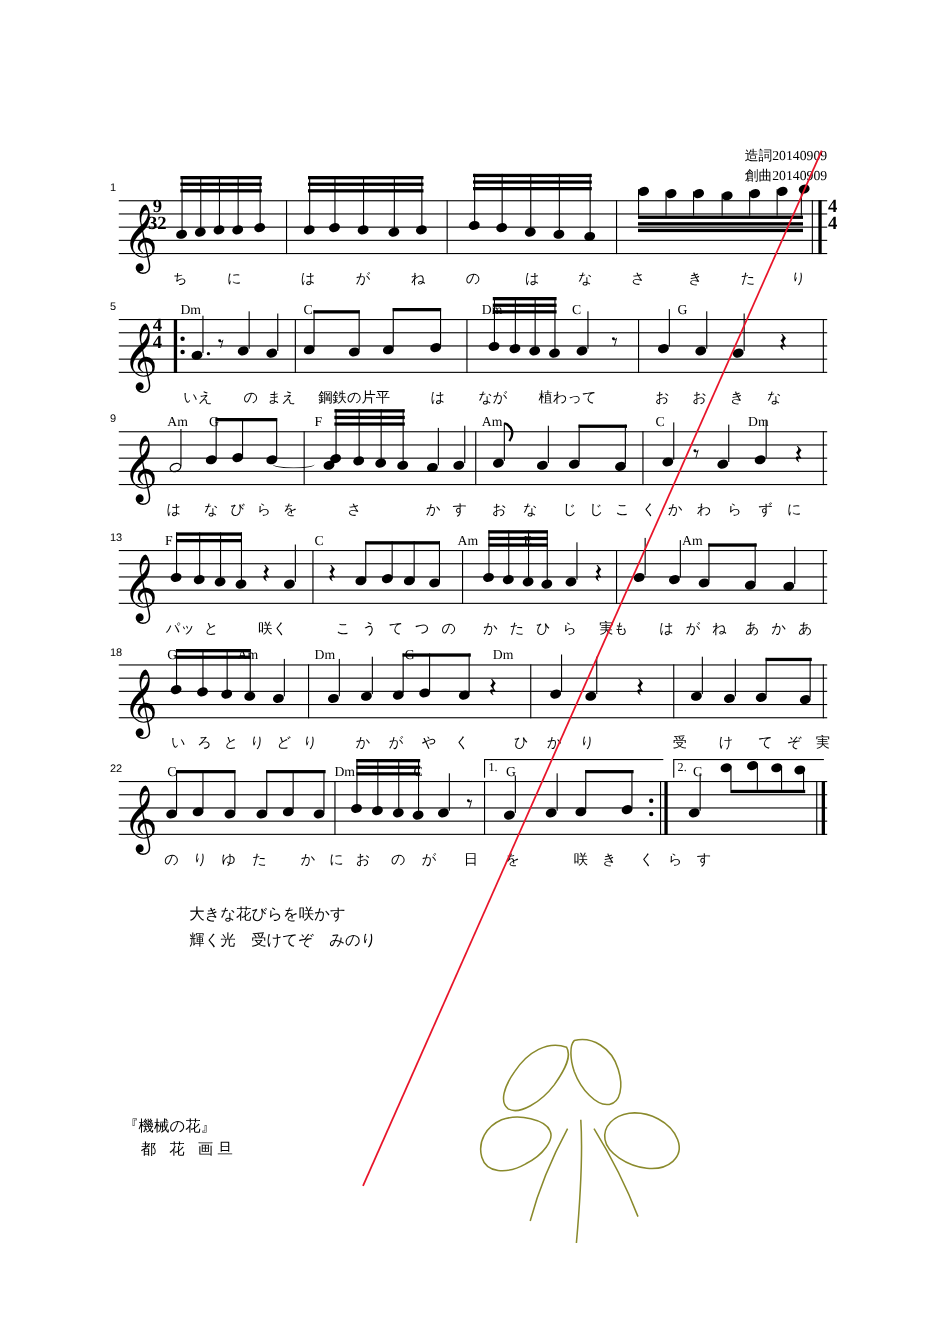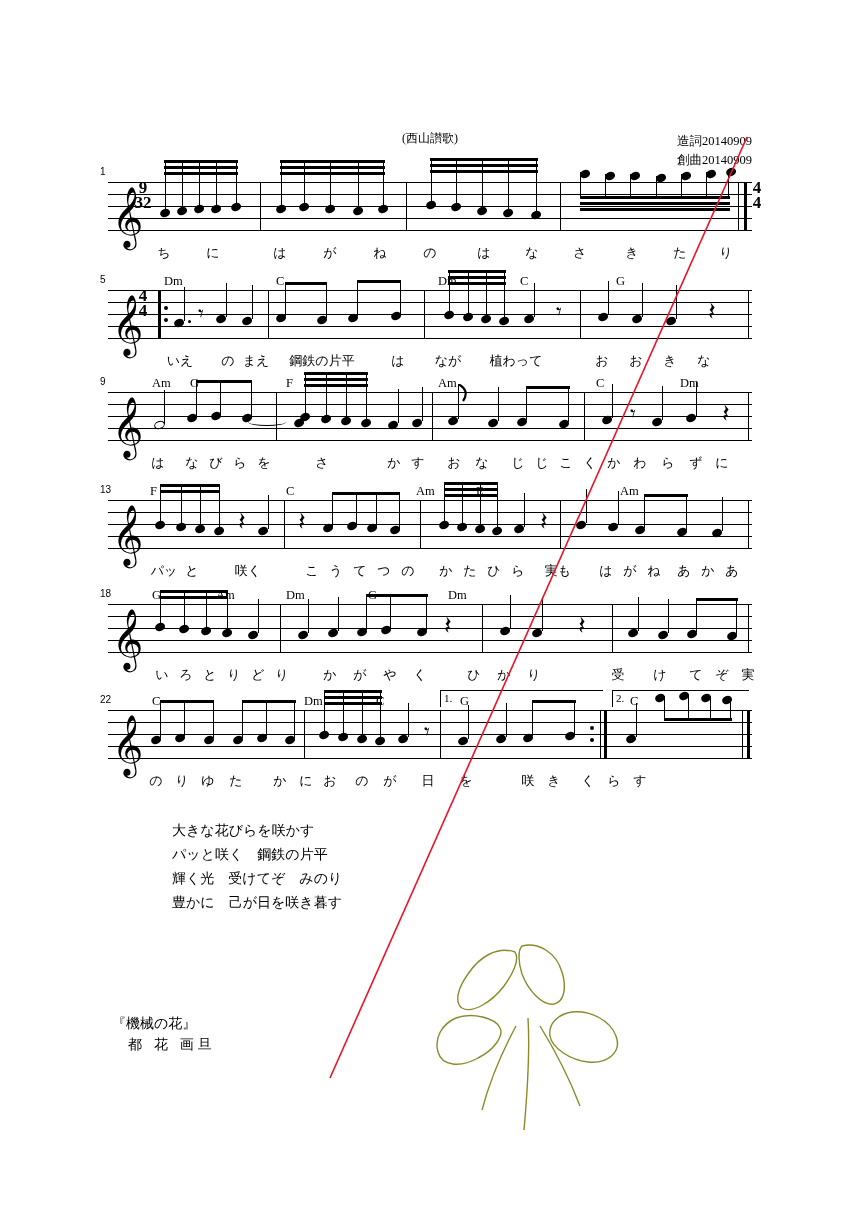--- a/index.html
+++ b/index.html
@@ -247,21 +247,20 @@
     top: 940px;
     width: 220px;
     height: 190px;
   }
 </style>
 </head>
 <body>
 
 <div class="page">
 
-  <div class="subtitle">(西山讃歌)</div>
   <div class="credits">
     <div>造詞20140909</div>
     <div>創曲20140909</div>
   </div>
 
   <div class="system" style="top:182px;">
     <div class="staff">
       <div class="line l0"></div>
         <div class="line l1"></div>
         <div class="line l2"></div>
@@ -818,23 +817,21 @@
     <div class="lyric" style="left:358px;">を</div>
     <div class="lyric" style="left:420px;">咲</div>
     <div class="lyric" style="left:446px;">き</div>
     <div class="lyric" style="left:480px;">く</div>
     <div class="lyric" style="left:506px;">ら</div>
     <div class="lyric" style="left:532px;">す</div>
   </div>
 
   <div class="lyrics-block">
     <div class="ind">大きな花びらを咲かす</div>
-    <div class="ind">パッと咲く　鋼鉄の片平</div>
     <div class="ind">輝く光　受けてぞ　みのり</div>
-    <div class="ind">豊かに　己が日を咲き暮す</div>
   </div>
 
   <div class="work-title">『機械の花』</div>
   <div class="work-author">都 花 画旦</div>
 
   <svg class="red-line" viewBox="0 0 860 1214">
     <line x1="747" y1="137" x2="330" y2="1078" stroke="#e8152a" stroke-width="1.6"></line>
   </svg>
 
   <svg class="flower" viewBox="0 0 220 190">

